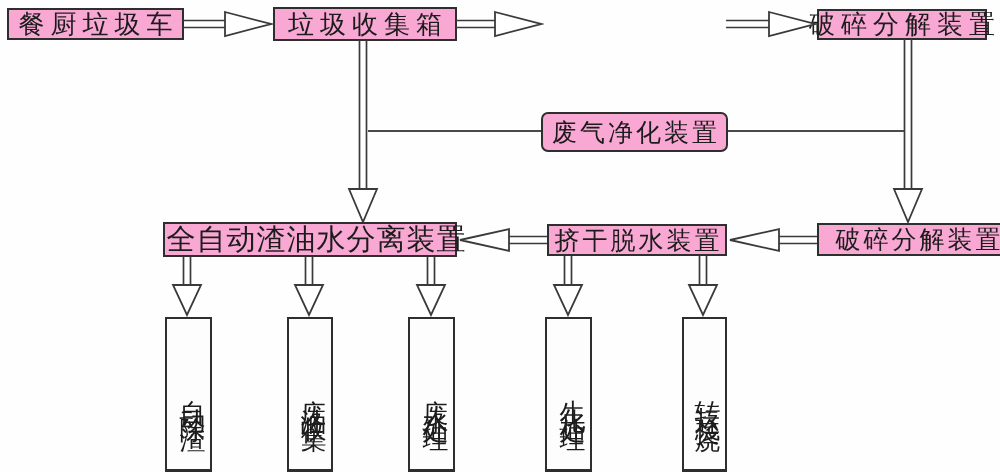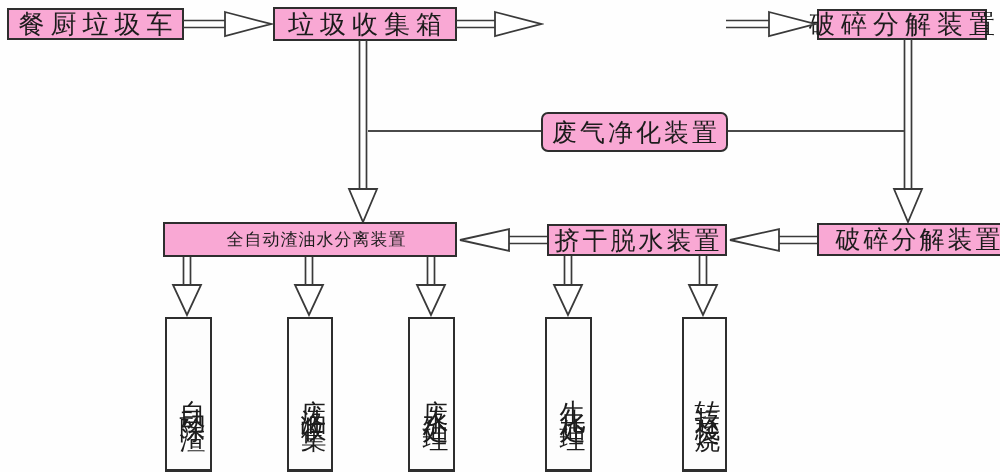--- a/index.html
+++ b/index.html
@@ -22,21 +22,21 @@
     border: 2px solid #2e2e2e;
     background: #f9a8d4;
     display: flex;
     align-items: center;
     justify-content: center;
     white-space: nowrap;
     font-weight: 500;
   }
   .node.row-top   { font-size: 26px; letter-spacing: 6px; text-indent: 6px; }
   .node.row-mid   { font-size: 25px; letter-spacing: 3px; text-indent: 3px; }
-  .node.row-mid.wide { font-size: 17px; letter-spacing: 1px; text-indent: 1px; padding-left: 12px; }
+  .node.row-mid.wide { font-size: 29px; letter-spacing: 1px; text-indent: 1px; padding-left: 12px; }
   .vnode {
     position: absolute;
     box-sizing: border-box;
     border: 2px solid #2e2e2e;
     border-bottom-width: 3px;
     background: #fdfdfd;
     display: flex;
     justify-content: center;
     writing-mode: vertical-rl;
     text-orientation: upright;

